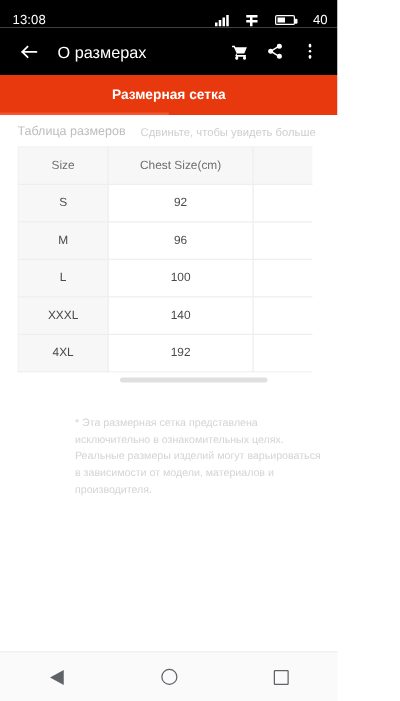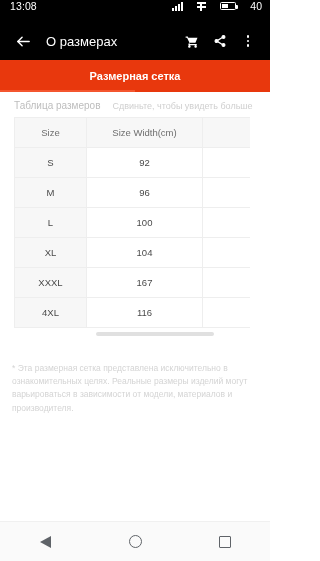--- a/index.html
+++ b/index.html
@@ -7,21 +7,21 @@
     width:270px; height:561px;
     background:#ffffff;
     font-family:"Liberation Sans", sans-serif;
     overflow:hidden;
   }
   #app { position:relative; width:270px; height:561px; display:flex; flex-direction:column; }
 
   
   .statusbar {
     height:22px; background:#000000; color:#ffffff;
-    display:flex; align-items:flex-start; justify-content:space-between;
+    display:flex; align-items:flex-end; justify-content:space-between;
     padding:0 8px 0 10px; flex:0 0 auto;
   }
   .status-time { font-size:10.5px; letter-spacing:.1px; }
   .status-right { display:flex; align-items:center; gap:14px; }
 
   .sig { display:flex; align-items:flex-end; gap:1px; height:9px; }
   .sig i { display:block; width:2px; background:#fff; }
   .sig i:nth-child(1){height:3px;} .sig i:nth-child(2){height:5px;}
   .sig i:nth-child(3){height:7px;} .sig i:nth-child(4){height:9px;}
   .netico { position:relative; width:9px; height:9px; }
@@ -72,21 +72,21 @@
   tbody td.size-col { background:#f7f7f7; }
   col.c-size { width:72px; }
   col.c-chest { width:116px; }
   col.c-extra { width:94px; }
 
   .hscroll { width:236px; height:4px; margin:4px 0 0 14px; position:relative; }
   .hscroll-thumb { position:absolute; left:82px; top:0; width:118px; height:4px;
                    background:#e0e0e0; border-radius:2px; }
 
   
-  .footnote { padding:26px 12px 0 12px; flex:1 1 auto; }
+  .footnote { padding:26px 12px 0 12px; flex:1 1 auto;margin-left:48px; }
   .footnote p { font-size:8.5px; line-height:1.55; color:#d4d4d4; }
 
   
   .navbar { height:40px; background:#fafafa; border-top:1px solid #f0f0f0;
             display:flex; align-items:center; justify-content:space-around; flex:0 0 auto; }
   .nav-btn { width:46px; height:40px; display:flex; align-items:center; justify-content:center; }
   .nav-tri { width:0; height:0; border-top:6.5px solid transparent;
              border-bottom:6.5px solid transparent; border-right:11px solid #5f6368; }
   .nav-cir { width:13px; height:13px; border:1.6px solid #5f6368; border-radius:50%; }
   .nav-sq { width:12px; height:12px; border:1.6px solid #5f6368; border-radius:1px; }
@@ -160,53 +160,48 @@
     <div class="table-clip">
       <table>
         <colgroup>
             <col class="c-size">
             <col class="c-chest">
             <col class="c-extra">
           </colgroup>
         <thead>
           <tr>
             <th>Size</th>
-            <th>Size Width(cm)</th>
+            <th>Chest Size(cm)</th>
             <th></th>
           </tr>
         </thead>
         <tbody>
           <tr>
             <td class="size-col">S</td>
             <td>92</td>
             <td></td>
           </tr>
           <tr>
             <td class="size-col">M</td>
             <td>96</td>
             <td></td>
           </tr>
           <tr>
             <td class="size-col">L</td>
             <td>100</td>
             <td></td>
           </tr>
           <tr>
-            <td class="size-col">XL</td>
-            <td>104</td>
-            <td></td>
-          </tr>
-          <tr>
             <td class="size-col">XXXL</td>
-            <td>167</td>
+            <td>140</td>
             <td></td>
           </tr>
           <tr>
             <td class="size-col">4XL</td>
-            <td>116</td>
+            <td>192</td>
             <td></td>
           </tr>
         </tbody>
       </table>
     </div>
   </div>
   <div class="hscroll">
     <div class="hscroll-thumb"></div>
   </div>
 

